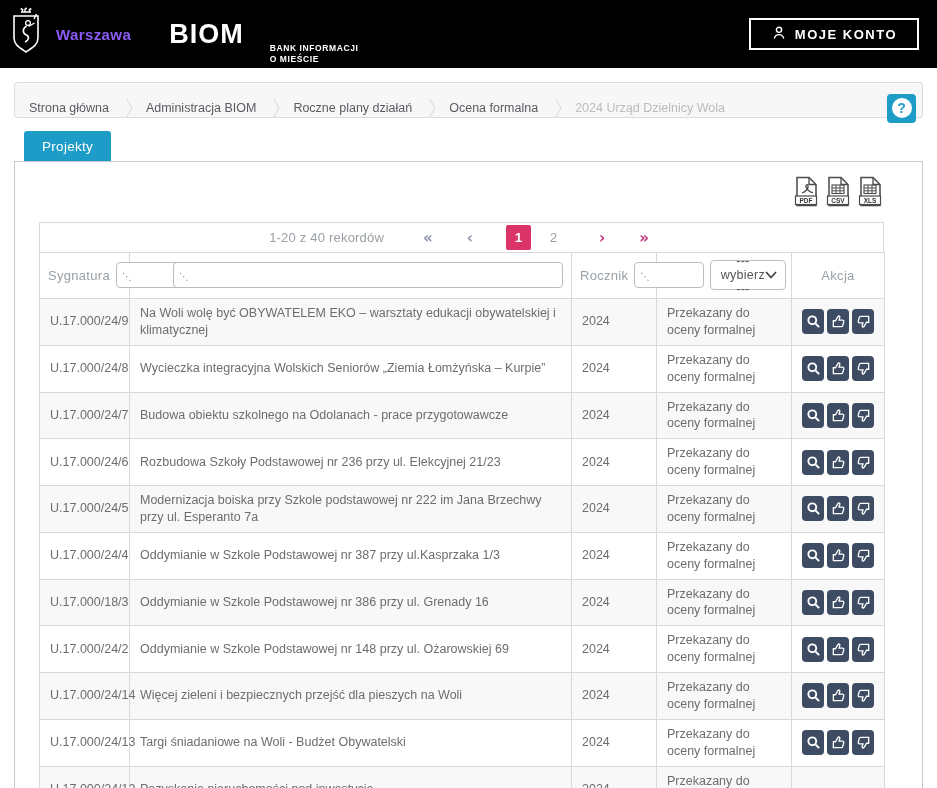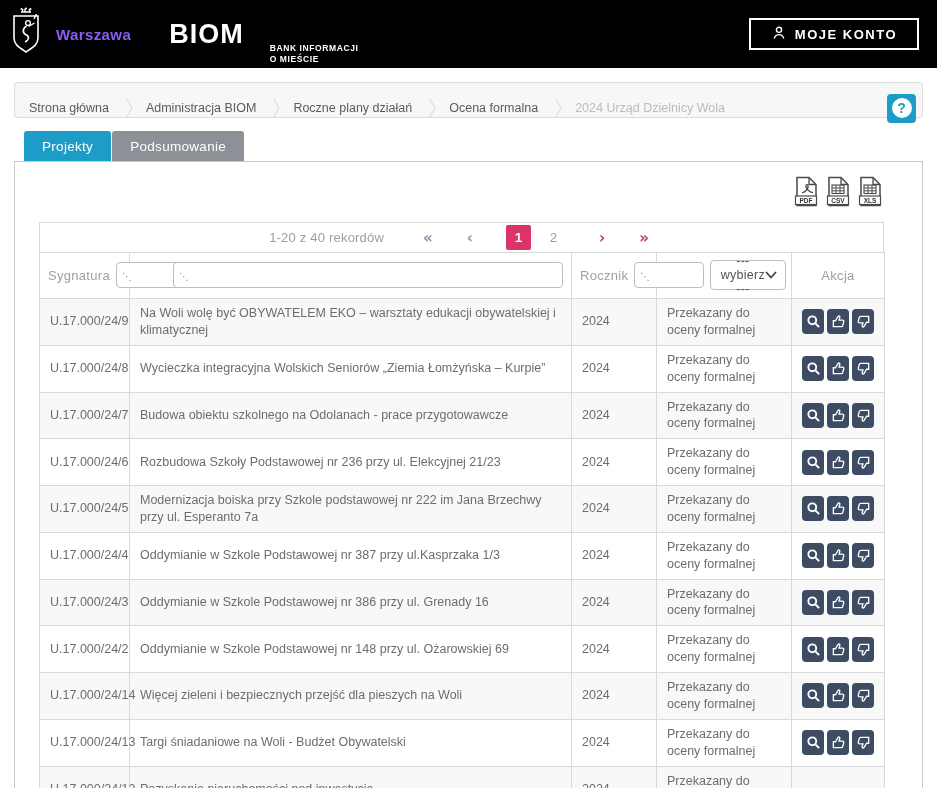--- a/index.html
+++ b/index.html
@@ -156,21 +156,20 @@
     <span class="crumb-current">2024 Urząd Dzielnicy Wola</span>
   </div>
   <button class="help-btn">
     <span class="help-circle">?</span>
   </button>
 </nav>
 
 <main class="main-wrap">
   <div class="tabs">
     <button class="tab active">Projekty</button>
-    <button class="tab inactive">Podsumowanie</button>
   </div>
 
   <div class="card">
 
     <div class="export-row">
       <button class="export-btn">
         <svg width="27" height="31" viewBox="0 0 27 31">
           <path d="M4 1.5h12l7 7v21H4z" fill="#fff" stroke="#4a4a4a" stroke-width="1.5"></path>
           <path d="M16 1.5v7h7" fill="none" stroke="#4a4a4a" stroke-width="1.3"></path>
           <path d="M9 17c3-1 7-4.5 6-7.5-.8-1.8-2.8-.3-2 1.6 1 2.6 4 5.4 7 5.6" fill="none" stroke="#4a4a4a" stroke-width="1.3"></path>
@@ -430,21 +429,21 @@
           <svg width="15" height="15" viewBox="0 0 16 16">
             <g transform="rotate(180 8 8)">
               <path d="M2.5 13.5V7.2h2.2L7.5 2.6c.8-1 2.2-.2 1.9 1L8.6 6.5h3.6c1 0 1.7.9 1.4 1.8l-1.1 4.1c-.2.7-.8 1.1-1.5 1.1z" fill="none" stroke="#fff" stroke-width="1.4"></path>
             </g>
           </svg>
         </button>
       </div>
     </td>
   </tr>
           <tr class="odd">
-    <td class="cell-syg">U.17.000/24/3</td>
+    <td class="cell-syg">U.17.000/18/3</td>
     <td>Oddymianie w Szkole Podstawowej nr 386 przy ul. Grenady 16</td>
     <td>2024</td>
     <td>Przekazany do oceny formalnej</td>
     <td>
       <div class="actions">
         <button class="act-btn">
           <svg width="15" height="15" viewBox="0 0 16 16">
             <circle cx="6.7" cy="6.7" r="4.2" fill="none" stroke="#fff" stroke-width="2"></circle>
             <line x1="10" y1="10" x2="14" y2="14" stroke="#fff" stroke-width="2.2"></line>
           </svg>

